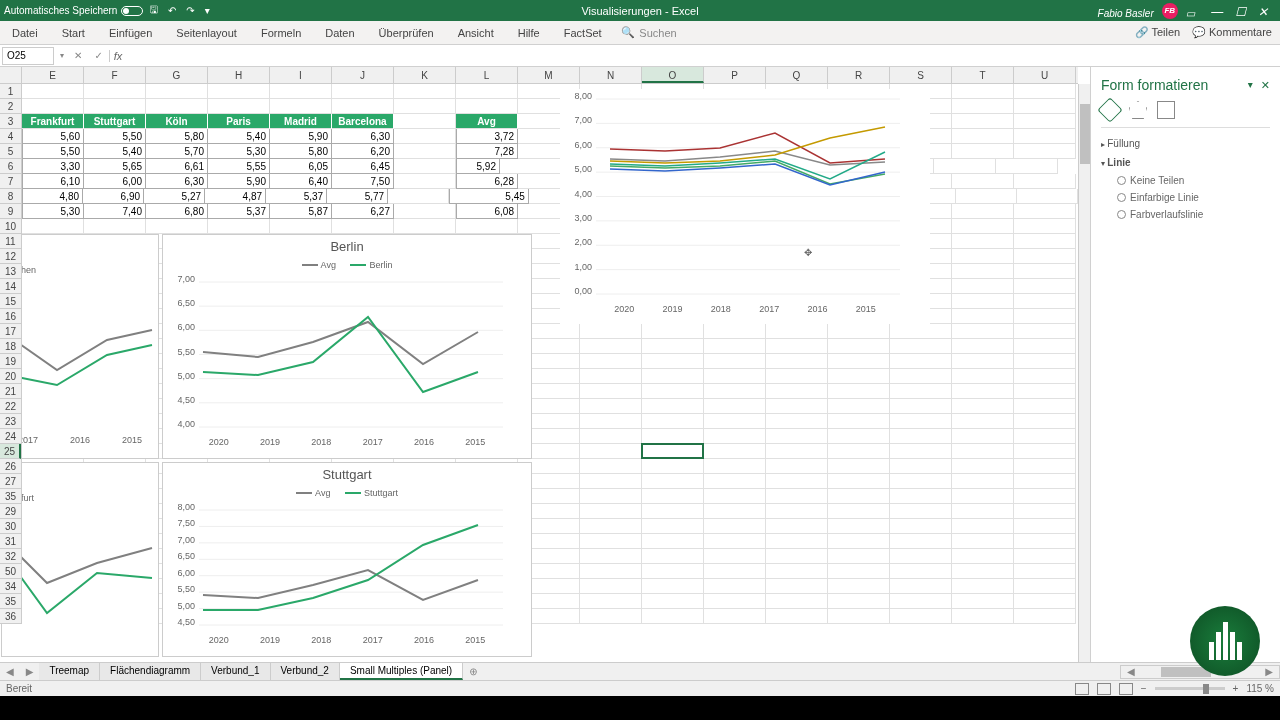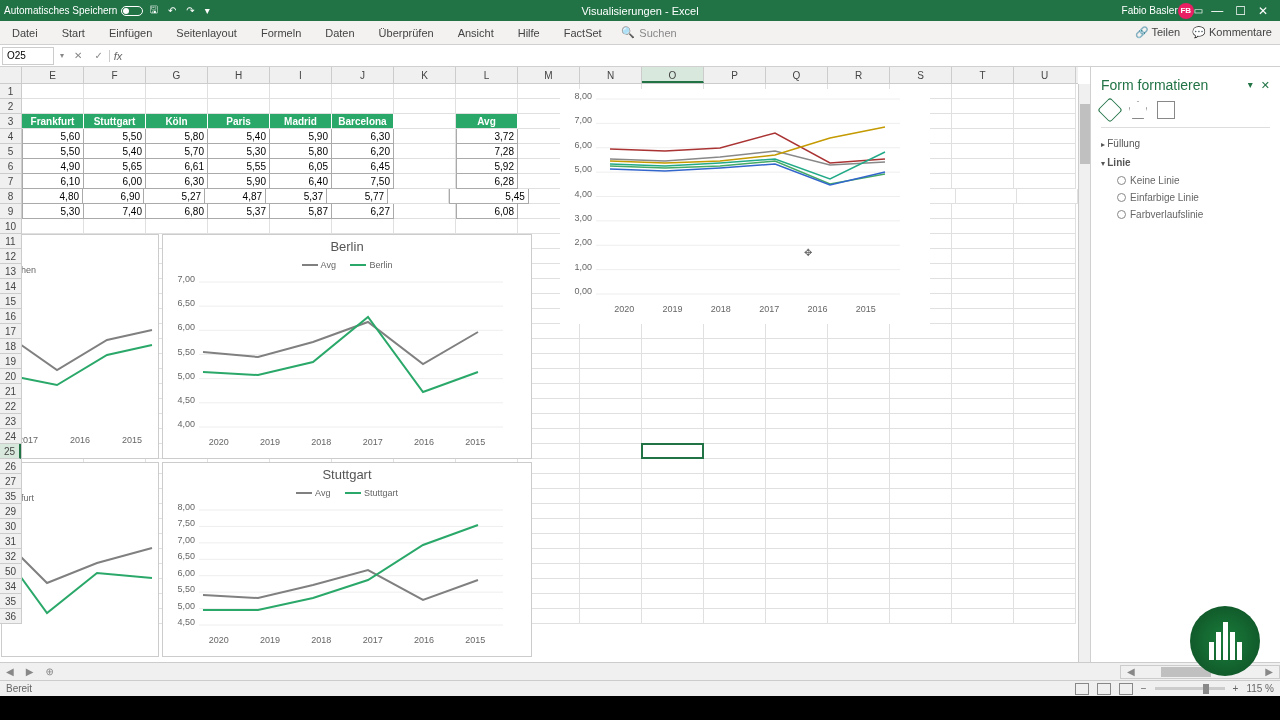--- a/index.html
+++ b/index.html
@@ -5,21 +5,21 @@
 * { margin: 0; padding: 0; box-sizing: border-box; font-family: 'Segoe UI', sans-serif; }
 body { background: #fff; font-size: 11px; overflow: hidden; width: 1280px; height: 720px; position: relative; }
 
 .titlebar { background: #217346; height: 21px; display: flex; align-items: center; color: #fff; padding: 0 4px; }
 .qat { display: flex; align-items: center; gap: 2px; }
 .qat-item { padding: 2px 4px; font-size: 10px; }
 .autosave { display: flex; align-items: center; gap: 4px; font-size: 10px; }
 .toggle { width: 22px; height: 10px; border: 1px solid #fff; border-radius: 6px; position: relative; }
 .toggle::after { content: ''; position: absolute; width: 6px; height: 6px; background: #fff; border-radius: 50%; top: 1px; left: 1px; }
 .title-center { position: absolute; left: 50%; transform: translateX(-50%); font-size: 11px; }
-.title-right { margin-left: auto; display: flex; align-items: center; font-size: 10px; }
+.title-right { margin-left: auto; display: flex; align-items: flex-end; gap: 8px; font-size: 10px; font-style: italic; }
 .user-badge { width: 16px; height: 16px; background: #e91e63; border-radius: 50%; display: flex; align-items: center; justify-content: center; font-size: 8px; font-weight: bold; }
 .win-btns { display: flex; gap: 12px; font-size: 12px; padding: 0 8px; }
 
 .ribbon { height: 24px; background: #f3f2f1; border-bottom: 1px solid #d0d0d0; display: flex; align-items: center; padding: 0 8px; gap: 16px; font-size: 11px; color: #444; }
 .ribbon-tab { padding: 4px 4px; cursor: pointer; }
 .ribbon-right { margin-left: auto; display: flex; gap: 12px; }
 .search-box { display: flex; align-items: center; gap: 4px; color: #888; }
 
 .formula-bar { height: 22px; background: #fff; border-bottom: 1px solid #d0d0d0; display: flex; align-items: center; }
 .name-box { width: 52px; height: 18px; border: 1px solid #ccc; margin: 0 2px; display: flex; align-items: center; padding: 0 4px; font-size: 10px; }
@@ -298,28 +298,28 @@
           <div class="cell" style="width:62px"></div>
           <div class="cell" style="width:62px"></div>
           <div class="cell" style="width:62px"></div>
           <div class="cell" style="width:62px"></div>
           <div class="cell" style="width:62px"></div>
           <div class="cell" style="width:62px"></div>
           <div class="cell" style="width:62px"></div>
           <div class="cell" style="width:62px"></div>
         </div>
         <div class="grid-row">
-          <div class="cell data first" style="width:62px">4,90</div>
+          <div class="cell data first" style="width:62px">3,30</div>
           <div class="cell data" style="width:62px">5,65</div>
           <div class="cell data" style="width:62px">6,61</div>
           <div class="cell data" style="width:62px">5,55</div>
           <div class="cell data" style="width:62px">6,05</div>
           <div class="cell data" style="width:62px">6,45</div>
           <div class="cell" style="width:62px"></div>
-          <div class="cell data first" style="width:62px">5,92</div>
+          <div class="cell data first" style="width:44px">5,92</div>
           <div class="cell" style="width:62px"></div>
           <div class="cell" style="width:62px"></div>
           <div class="cell" style="width:62px"></div>
           <div class="cell" style="width:62px"></div>
           <div class="cell" style="width:62px"></div>
           <div class="cell" style="width:62px"></div>
           <div class="cell" style="width:62px"></div>
           <div class="cell" style="width:62px"></div>
           <div class="cell" style="width:62px"></div>
         </div>
@@ -1060,36 +1060,43 @@
     </div>
     <div class="panel-icons">
       <span class="picon" style="border-radius:3px; transform:rotate(45deg); border-color:#217346;"></span>
       <span class="picon" style="clip-path:polygon(50% 0,100% 38%,82% 100%,18% 100%,0 38%);"></span>
       <span class="picon"></span>
     </div>
     <div class="panel-section collapsed"><span>Füllung</span></div>
     <div class="panel-section expanded"><b>Linie</b></div>
     <div class="panel-option">
         <span class="radio"></span>
-        <span>Keine Linie</span>
+        <span>Keine Teilen</span>
       </div>
     <div class="panel-option">
         <span class="radio"></span>
         <span>Einfarbige Linie</span>
       </div>
     <div class="panel-option">
         <span class="radio"></span>
         <span>Farbverlaufslinie</span>
       </div>
   </div>
 </div>
 
 <div class="tabs-bar">
   <span class="tab-nav">◀</span>
   <span class="tab-nav">▶</span>
+  <div id="sheettabs" style="display:flex;">
+      <div class="tab ">Treemap</div>
+      <div class="tab ">Flächendiagramm</div>
+      <div class="tab ">Verbund_1</div>
+      <div class="tab ">Verbund_2</div>
+      <div class="tab active">Small Multiples (Panel)</div>
+    </div>
   <span class="tab-nav">⊕</span>
   <div class="hscroll">
     <span class="tab-nav">◀</span>
       <div class="hscroll-track">
         <div class="hscroll-thumb"></div>
       </div>
       <span class="tab-nav">▶</span>
   </div>
 </div>
 

